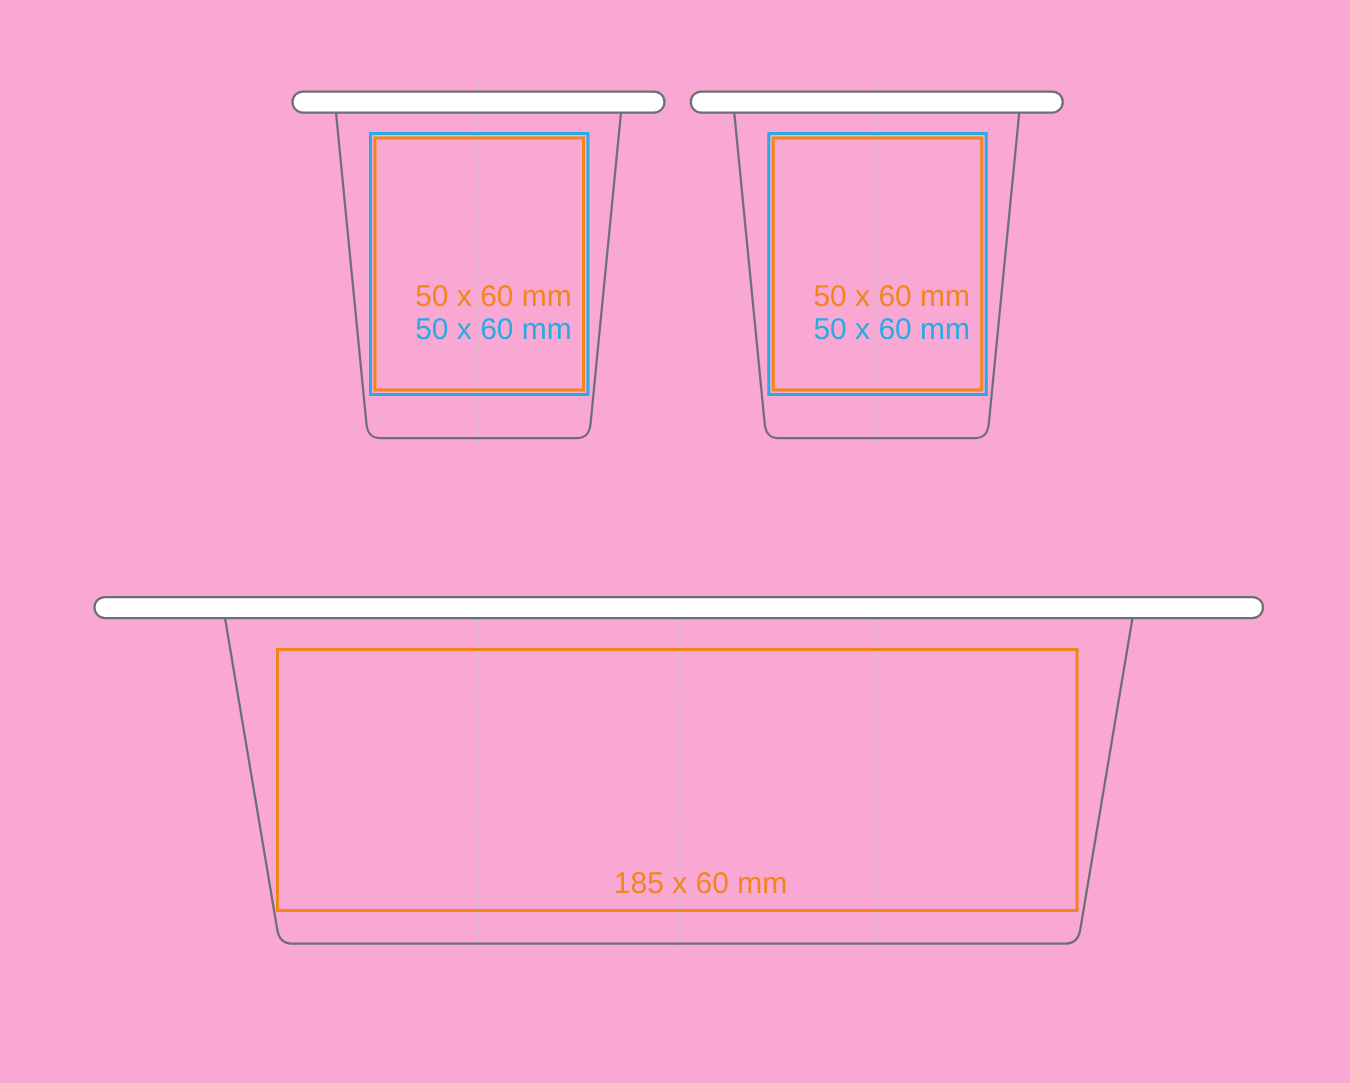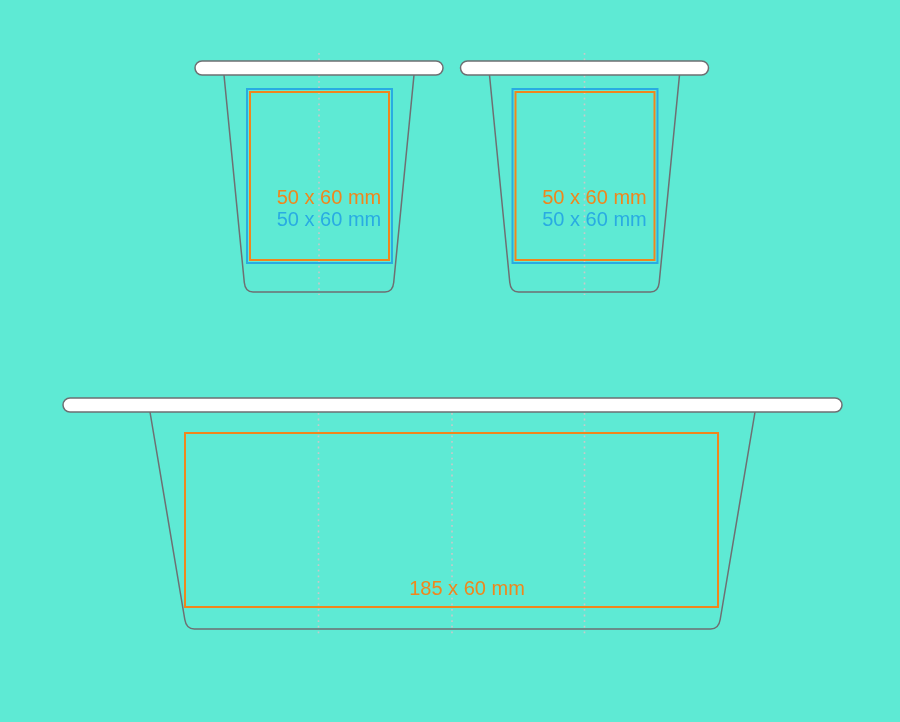--- a/index.html
+++ b/index.html
@@ -1,17 +1,17 @@
 <!DOCTYPE html>
 <html><head>
 <meta charset="utf-8">
 <style>
   html, body { margin: 0; padding: 0; background: #ffffff; }
   .page {
-    width: 900px; height: 722px; position: relative; background: #5eead4;
+    width: 900px; height: 722px; position: relative; background: #f9a8d4;
     font-family: "Liberation Sans", sans-serif;
   }
   svg { display: block; }
   .outline   { fill: none; stroke: #6e6f72; stroke-width: 1.5; stroke-linejoin: round; }
   .rim       { fill: #ffffff; stroke: #6e6f72; stroke-width: 1.5; }
   .centerline{ fill: none; stroke: #c9c9c9; stroke-width: 1.6; stroke-dasharray: 1.8 3.8; }
   .print-rect{ fill: none; stroke-width: 2; }
   .pr-blue   { stroke: #29abe2; }
   .pr-orange { stroke: #f0861c; }
   .label     { font-family: "Liberation Sans", sans-serif; font-size: 20px; text-anchor: middle; }

